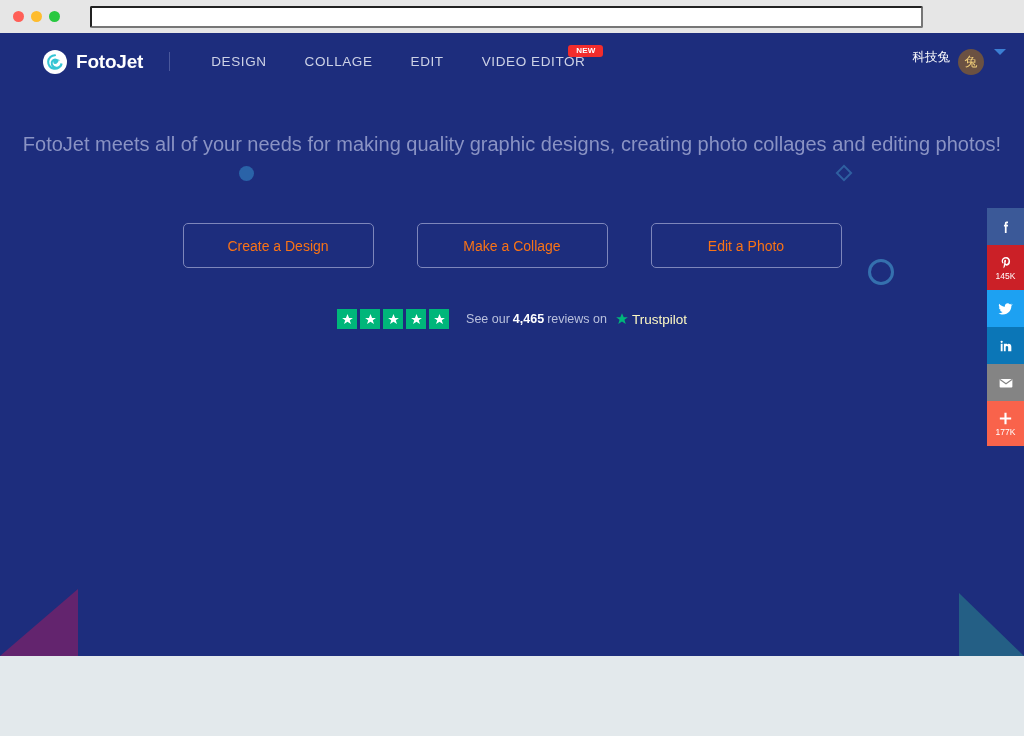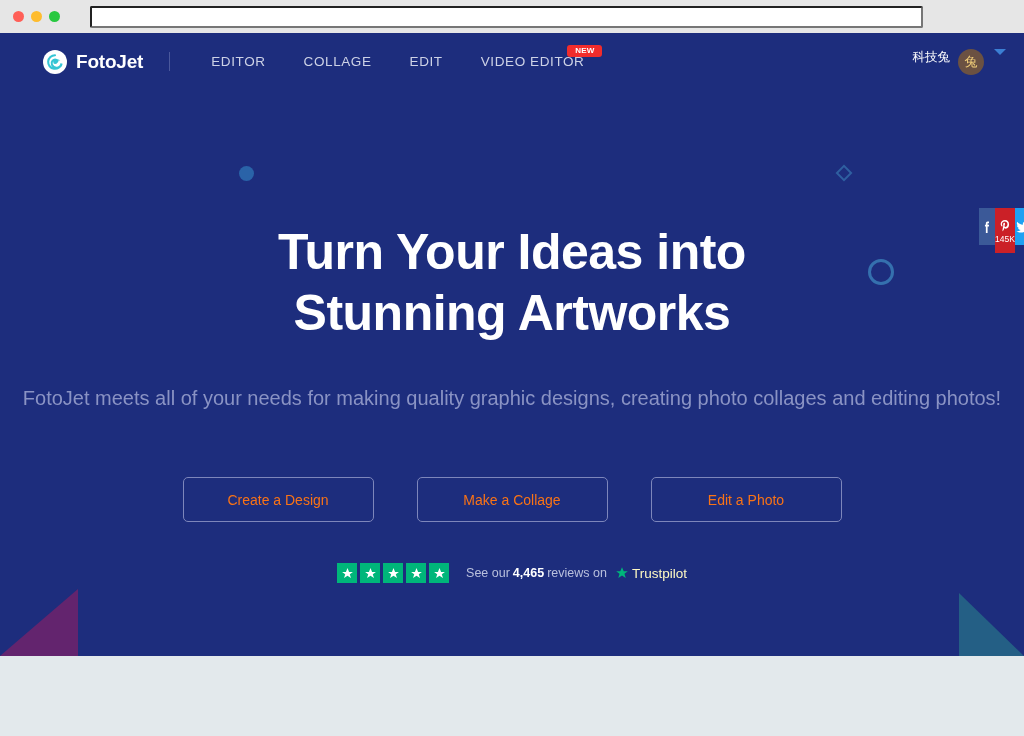--- a/index.html
+++ b/index.html
@@ -172,23 +172,23 @@
   .trust-text b { color: #ffffff; font-weight: bold; margin: 0 3px; }
   .tp-logo {
     margin-left: 8px;
     display: flex; align-items: center;
     color: #e9ebf4; font-size: 13.5px; font-weight: normal;
   }
   .tp-logo .tp-name { margin-left: 3px; color: #fef9c3; }
 
   
   .rail {
-    position: absolute; right: 8px; top: 175px;
+    position: absolute; right: 0; top: 175px;
     width: 37px;
-    display: flex; flex-direction: row;
+    display: flex; flex-direction: column;
     z-index: 20;
     text-align: center;
   }
   .rail-item {
     height: 37px;
     display: flex; flex-direction: column;
     align-items: center; justify-content: center;
     color: #ffffff; cursor: pointer;
   }
   .rail-item.tall { height: 45px; }
@@ -240,21 +240,21 @@
             <circle cx="10.6" cy="10.2" r="1.7" fill="#35c5d4"></circle>
           </svg>
         </span>
         <span class="brand-text">FotoJet</span>
       </div>
 
       <div class="nav-divider"></div>
 
       <div class="nav-links">
         <div class="nav-link">
-          <span>EDITOR</span>
+          <span>DESIGN</span>
         </div>
         <div class="nav-link">
           <span>COLLAGE</span>
         </div>
         <div class="nav-link">
           <span>EDIT</span>
         </div>
         <div class="nav-link">
           <span>VIDEO EDITOR</span>
           <span class="badge-new">NEW</span>
@@ -262,24 +262,20 @@
       </div>
 
       <div class="nav-right">
         <span class="user-name">科技兔</span>
         <span class="avatar">兔</span>
         <span class="caret"></span>
       </div>
     </div>
 
     <div class="hero-content">
-      <h1 class="headline">
-        <span>Turn Your Ideas into</span><br>
-        <span>Stunning Artworks</span>
-      </h1>
 
       <div class="subhead">FotoJet meets all of your needs for making quality graphic designs, creating photo collages and editing photos!</div>
 
       <div class="cta-row">
         <button class="cta">Create a Design</button>
         <button class="cta">Make a Collage</button>
         <button class="cta">Edit a Photo</button>
       </div>
 
       <div class="trust">

